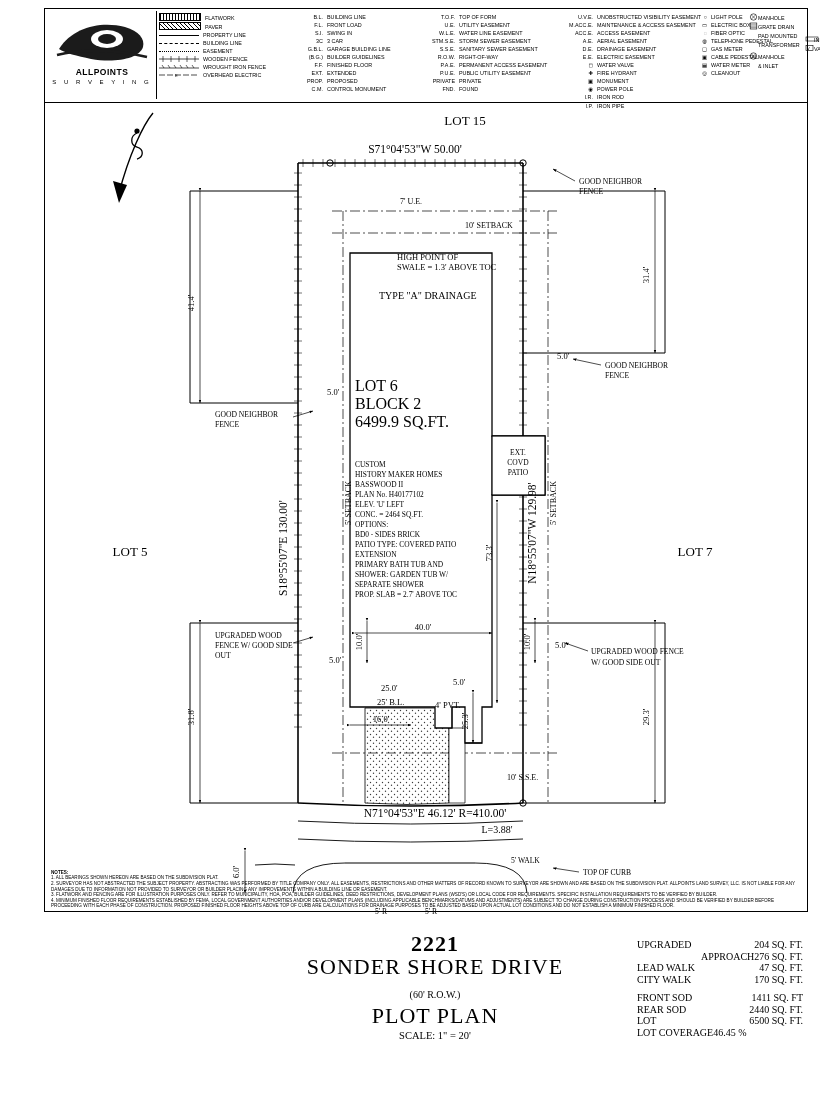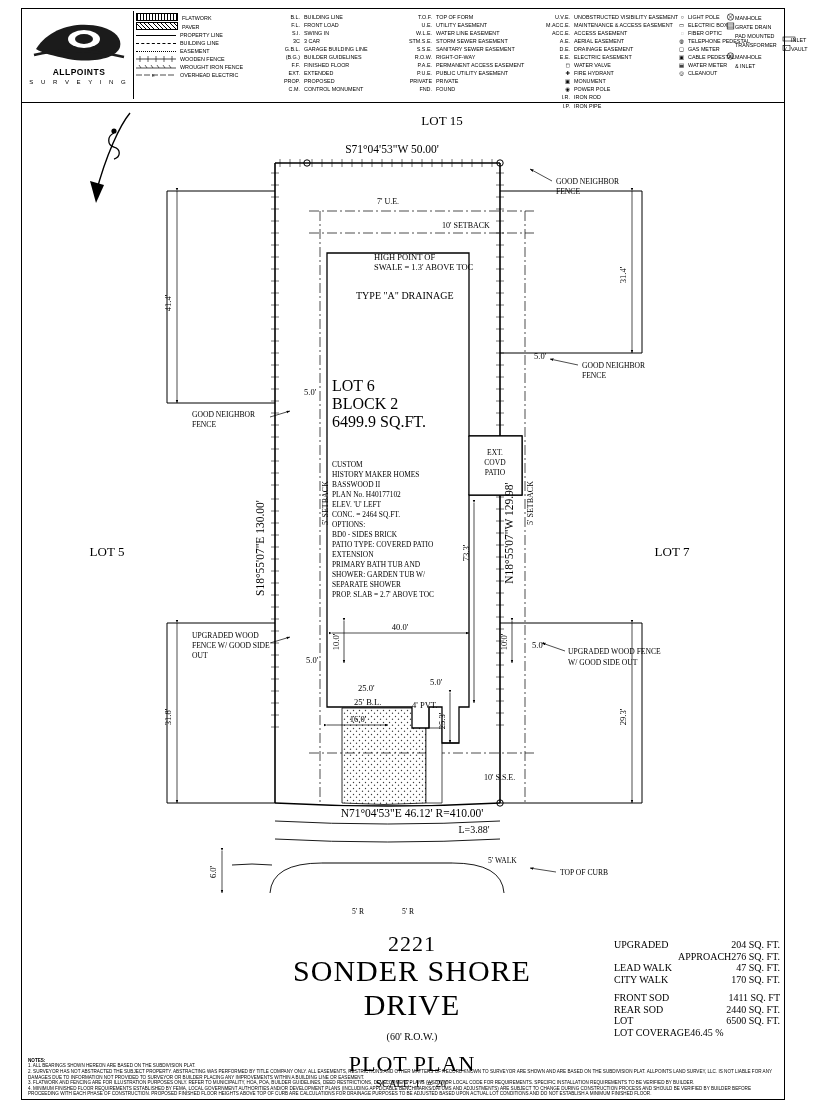--- a/index.html
+++ b/index.html
@@ -1,18 +1,18 @@
 <!DOCTYPE html>
 <html><head>
 <meta charset="utf-8">
 <style>
   html,body{margin:0;padding:0;background:#d8d5d0;}
   body{font-family:"Liberation Sans", sans-serif;}
   #page{position:relative;width:820px;height:1108px;background:#ffffff;overflow:hidden;}
-  #sheet{position:absolute;left:21px;top:8px;width:764px;height:1092px;background:#ffffff;border:1.5px solid #000;box-sizing:border-box;}
+  #sheet{position:absolute;left:44px;top:8px;width:764px;height:904px;background:#ffffff;border:1.5px solid #000;box-sizing:border-box;}
   .lgnd{position:absolute;left:0;top:0;width:100%;height:94px;border-bottom:1.5px solid #000;box-sizing:border-box;}
   .logo{position:absolute;left:2px;top:2px;width:110px;height:88px;border-right:1.5px solid #000;box-sizing:border-box;overflow:hidden;}
   .logo .swoosh{position:absolute;left:8px;top:8px;width:94px;height:46px;}
   .logo .ltxt{position:absolute;left:0;top:56px;width:110px;text-align:center;font-size:8.5px;font-weight:bold;letter-spacing:.5px;}
   .logo .ltxt2{position:absolute;left:0;top:68px;width:110px;text-align:center;font-size:6px;letter-spacing:3px;}
   .legcols{position:absolute;left:112px;top:2px;right:2px;height:90px;}
   .legcol{position:absolute;top:2px;font-size:5.4px;line-height:8.05px;}
   .legcol .row{white-space:nowrap;}
   .legcol .ab{display:inline-block;text-align:right;padding-right:4px;}
   .lcA{left:2px;width:136px;}
@@ -390,24 +390,24 @@
           <text x="390" y="605" stroke="none" fill="#000">4'  PVT.</text>
 
           <text x="332" y="602" stroke="none" fill="#000">25'  B.L.</text>
         </g>
       </svg>
     </div>
 
     <div class="title">
 
       <div style="position:absolute;left:230px;top:6px;width:320px;text-align:center;font-family:'Liberation Serif',serif;">
-        <div style="font-size:22px;letter-spacing:1px;">2221</div>
-        <div style="font-size:30px;letter-spacing:1px;margin-top:-3px;">SONDER SHORE DRIVE</div>
+        <div style="font-size:22px;letter-spacing:1px;font-weight:bold;">2221</div>
+        <div style="font-size:22px;letter-spacing:1px;margin-top:-3px;">SONDER SHORE DRIVE</div>
         <div style="font-size:10px;margin-top:9px;">(60'  R.O.W.)</div>
-        <div style="font-size:22px;letter-spacing:1px;margin-top:9px;">PLOT PLAN</div>
+        <div style="font-size:22px;letter-spacing:1px;margin-top:3px;">PLOT PLAN</div>
         <div style="font-size:10.5px;margin-top:1px;">SCALE: 1" = 20'</div>
       </div>
 
       <div style="position:absolute;left:592px;top:14px;width:166px;font-family:'Liberation Serif',serif;font-size:10px;line-height:11.5px;">
         <div style="display:flex;justify-content:space-between">
             <span>UPGRADED</span>
             <span>204 SQ. FT.</span>
           </div>
         <div style="display:flex;justify-content:flex-end">
             <span>APPROACH</span>

